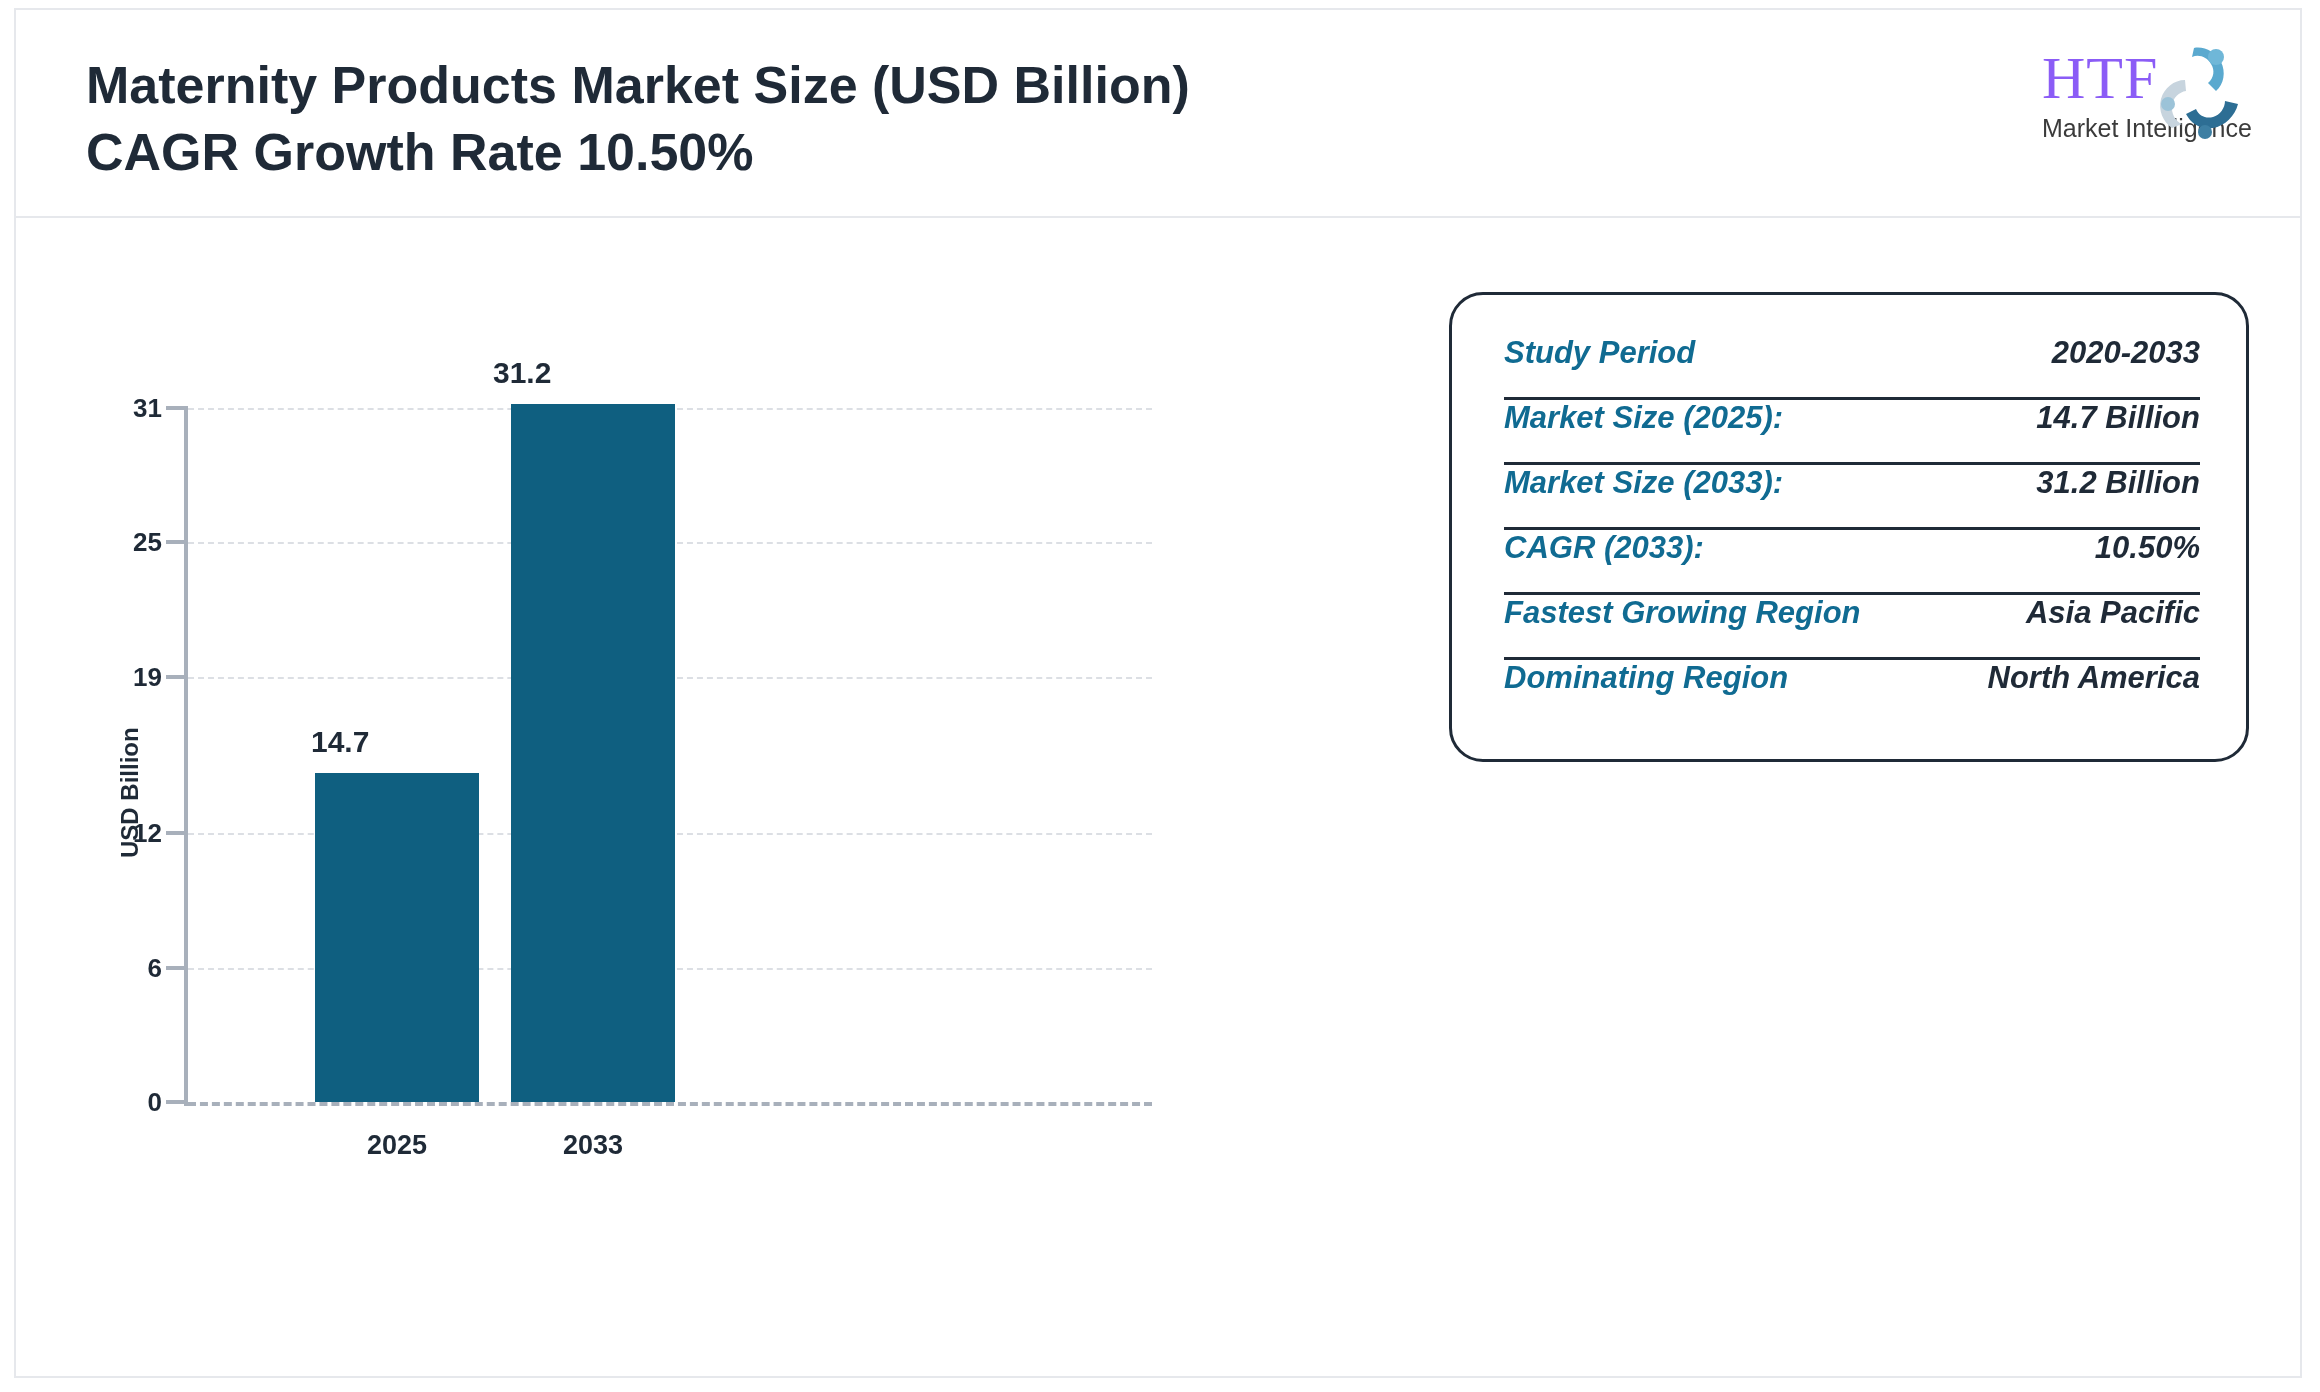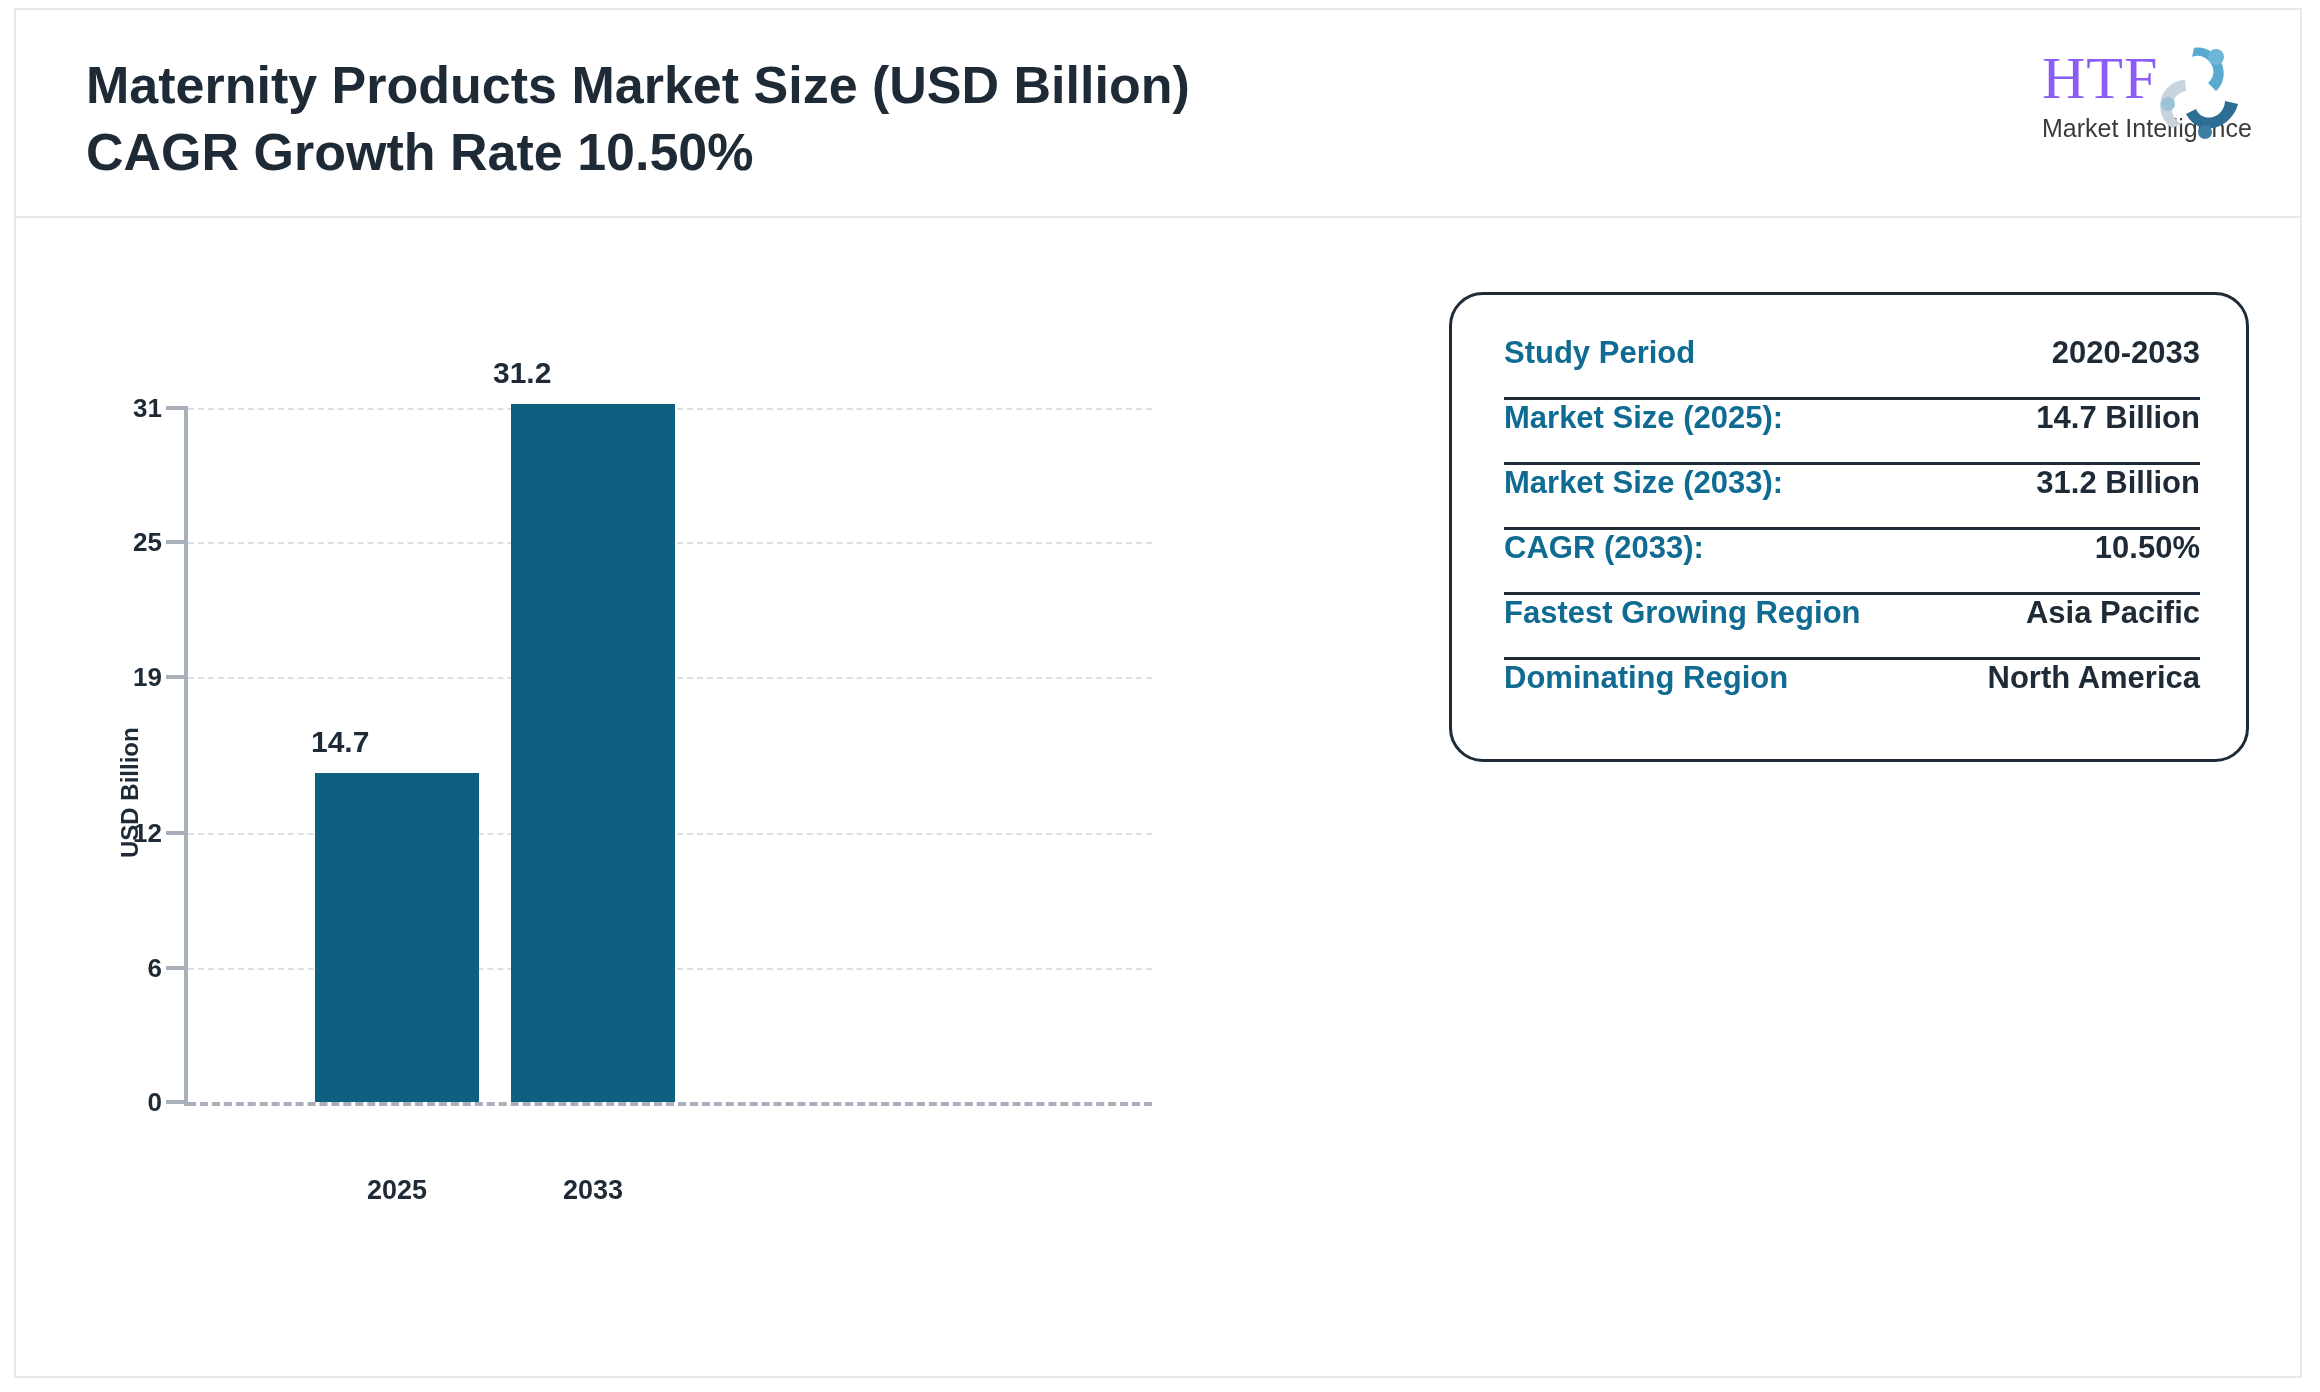--- a/index.html
+++ b/index.html
@@ -169,40 +169,40 @@
   }
 
   .xtick-label {
     position: absolute;
     font-size: 27px;
     font-weight: bold;
     color: #1f2a37;
     text-align: center;
     white-space: nowrap;
     top: 722px;
-    margin-top: 45px;
   }
 
   
   .info-panel {
     position: absolute;
     left: 1433px;
     top: 282px;
     width: 800px;
     height: 470px;
     border: 3px solid #1f2a37;
     border-radius: 34px;
     box-sizing: border-box;
   }
 
   .info-rows {
     position: absolute;
     left: 52px;
     top: 40px;
     width: 696px;
+    font-style: italic;
   }
 
   .info-row {
     display: flex;
     align-items: baseline;
     justify-content: space-between;
     height: 62px;
     border-bottom: 3px solid #1f2a37;
     padding-bottom: 0px;
   }

